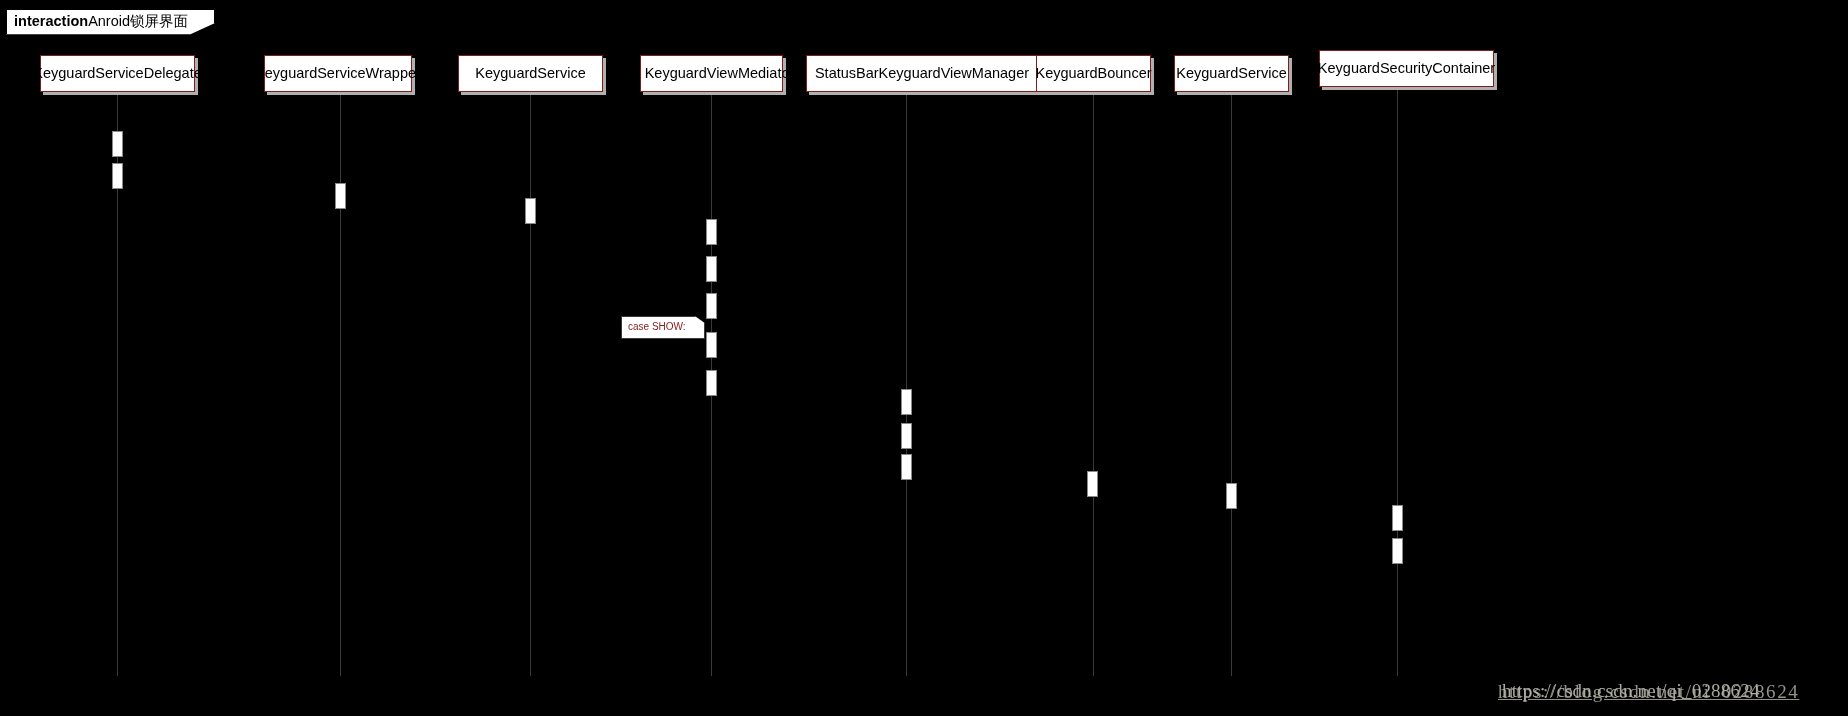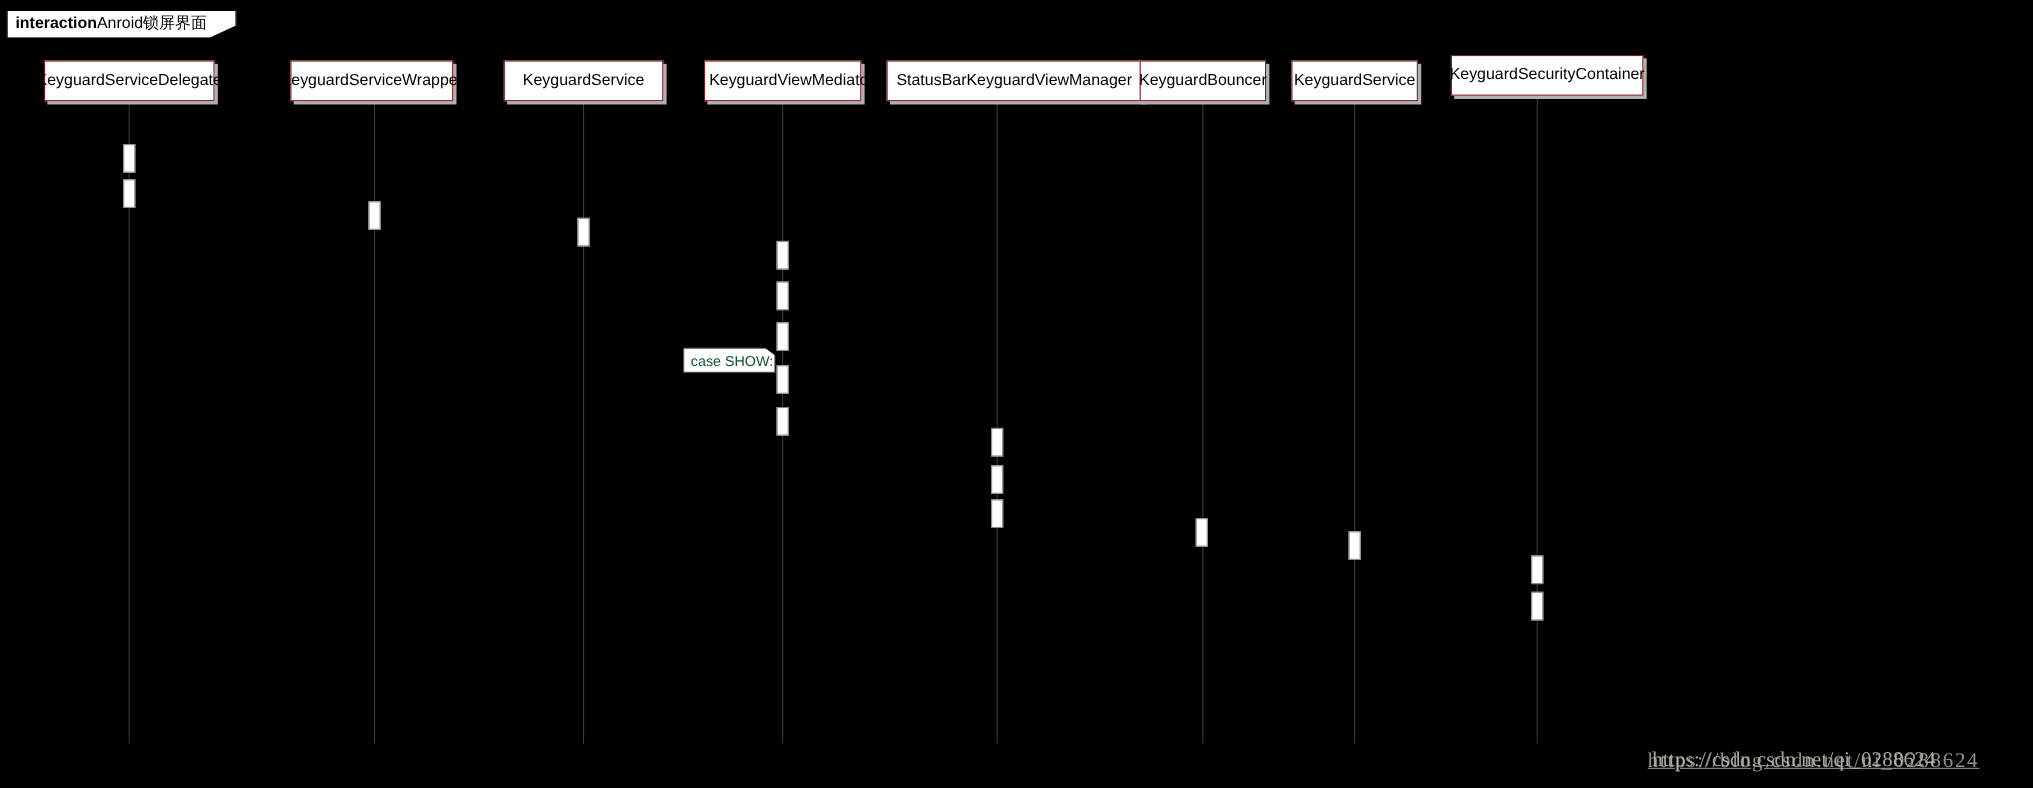--- a/index.html
+++ b/index.html
@@ -78,22 +78,22 @@
     border: 1px solid #8a8a8a;
     width: 11px;
   }
 
   
   .note {
     position: absolute;
     box-sizing: border-box;
     background: #FFFFFF;
     border: 1px solid #3a3a3a;
-    color: #14532d;
-    font-size: 13px;
+    color: #7f1d1d;
+    font-size: 10px;
     line-height: 1;
     padding: 5px 14px 5px 6px;
     white-space: nowrap;
     -webkit-clip-path: polygon(0 0, 88% 0, 100% 32%, 100% 100%, 0 100%);
     clip-path: polygon(0 0, 88% 0, 100% 32%, 100% 100%, 0 100%);
   }
 
   
   .watermark {
     position: absolute;

